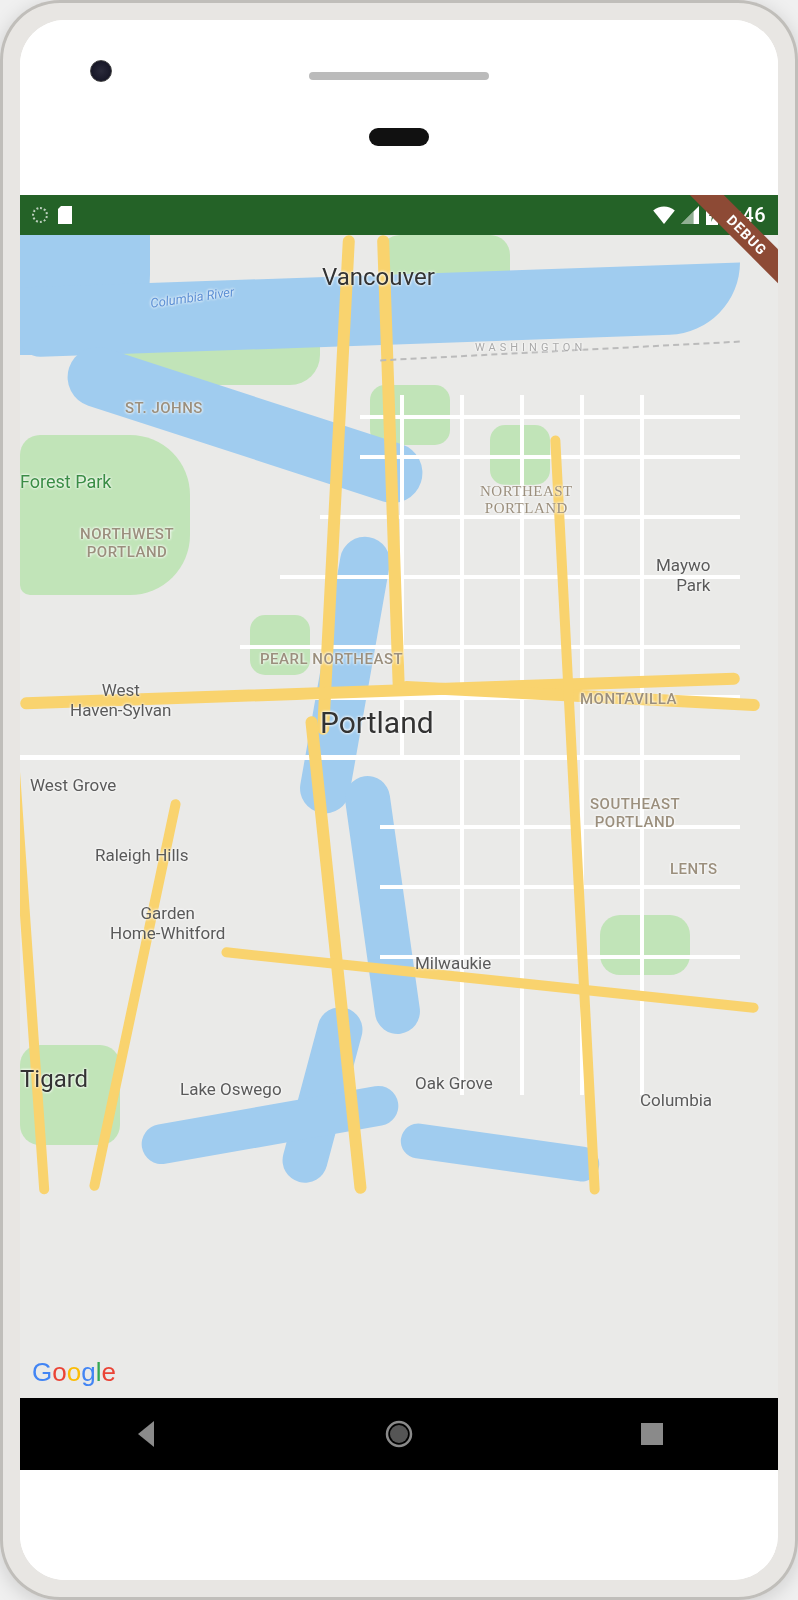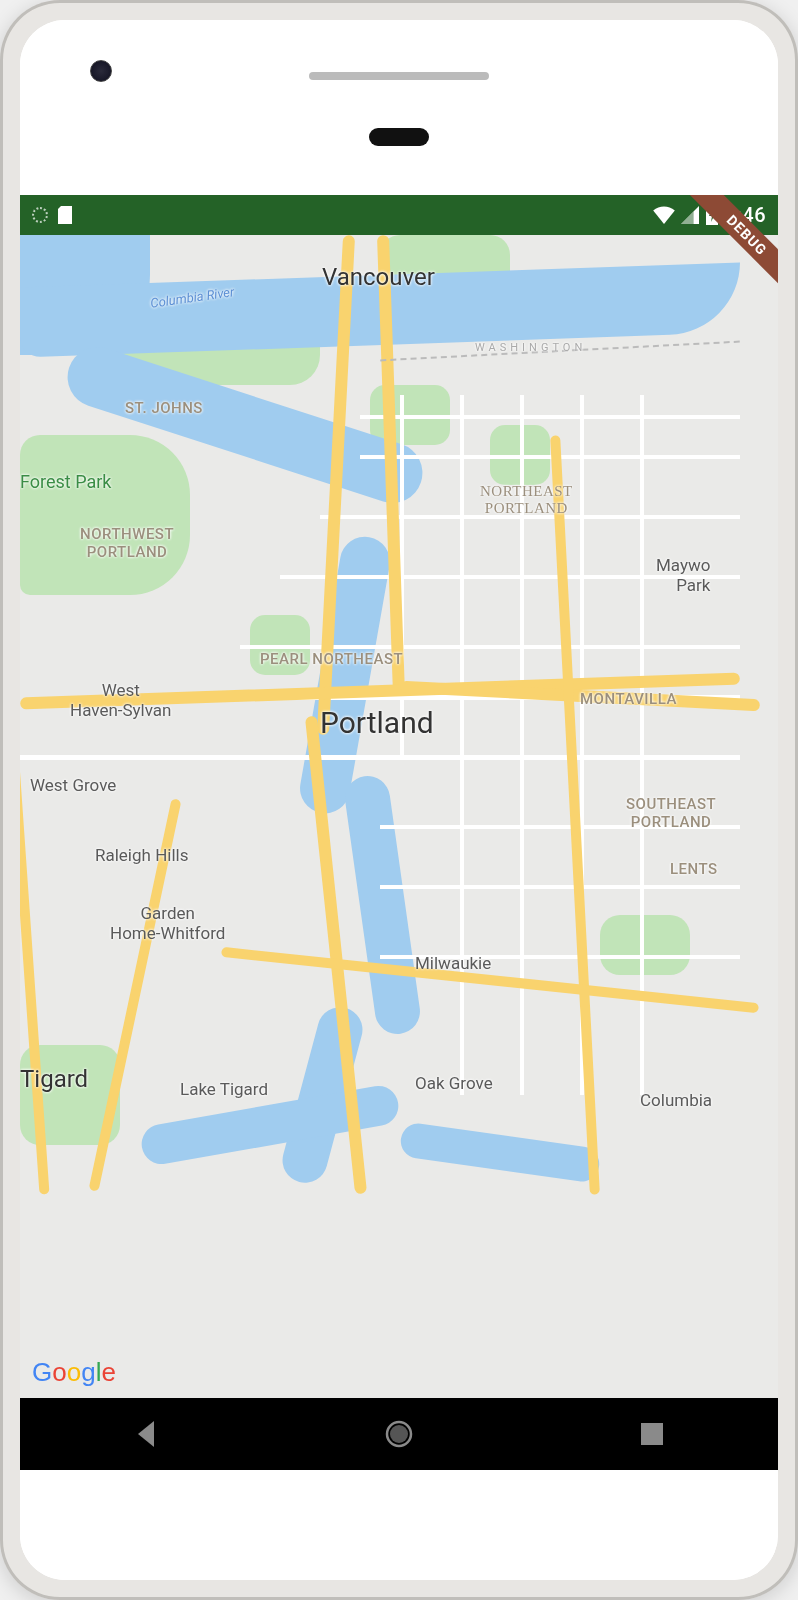--- a/index.html
+++ b/index.html
@@ -345,29 +345,29 @@
           <div class="map-label district" style="top:290px; left:60px; text-align:center; white-space:pre;">NORTHWEST
 PORTLAND</div>
           <div class="map-label" style="top:290px; left:636px; white-space:pre; text-align:right;margin-top:30px;">Maywo
 Park</div>
           <div class="map-label district" style="top:415px; left:240px;">PEARL NORTHEAST</div>
           <div class="map-label" style="top:445px; left:50px; text-align:center; white-space:pre;">West
 Haven-Sylvan</div>
           <div class="map-label city" style="top:470px; left:300px;">Portland</div>
           <div class="map-label district" style="top:455px; left:560px;">MONTAVILLA</div>
           <div class="map-label" style="top:540px; left:10px;">West Grove</div>
-          <div class="map-label district" style="top:560px; left:570px; text-align:center; white-space:pre;margin-left:36px;">SOUTHEAST
+          <div class="map-label district" style="top:560px; left:570px; text-align:center; white-space:pre;">SOUTHEAST
 PORTLAND</div>
           <div class="map-label" style="top:610px; left:75px;">Raleigh Hills</div>
           <div class="map-label district" style="top:625px; left:650px;">LENTS</div>
           <div class="map-label" style="top:668px; left:90px; text-align:center; white-space:pre;">Garden
 Home-Whitford</div>
           <div class="map-label" style="top:718px; left:395px;">Milwaukie</div>
           <div class="map-label city2" style="top:830px; left:0px;">Tigard</div>
-          <div class="map-label" style="top:844px; left:160px;">Lake Tigard</div>
+          <div class="map-label" style="top:844px; left:160px;">Lake Oswego</div>
           <div class="map-label" style="top:838px; left:395px;">Oak Grove</div>
           <div class="map-label" style="top:855px; left:620px;">Columbia</div>
 
           <div class="google-logo">
             <span>G</span><span>o</span><span>o</span><span>g</span><span>l</span><span>e</span>
           </div>
         </div>
       </div>
 
       <div class="nav-bar">

